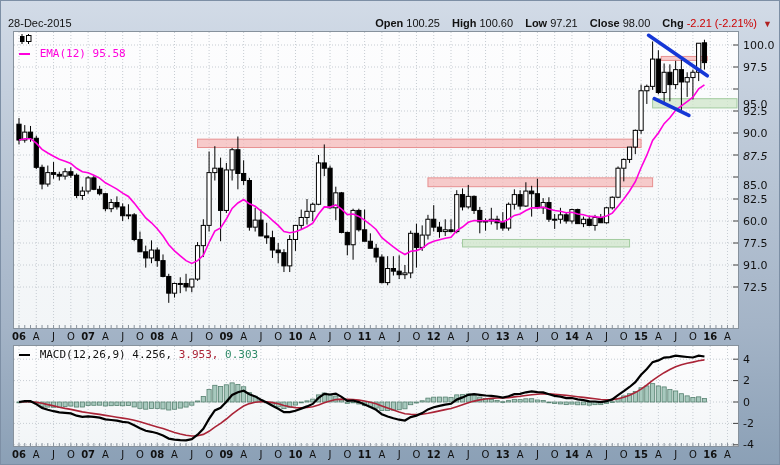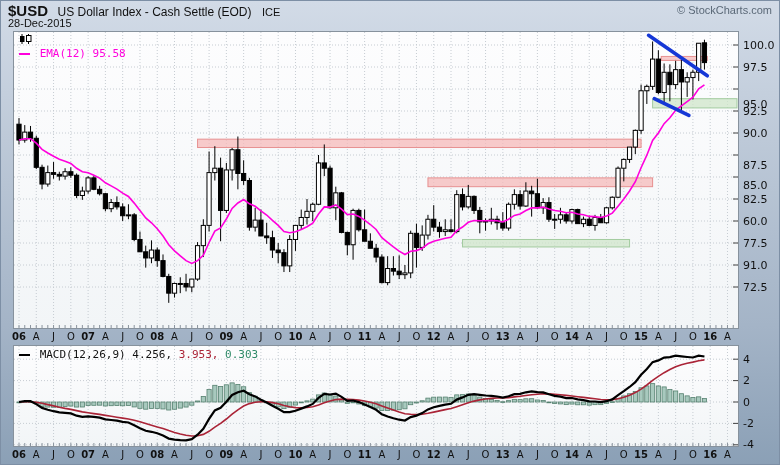--- a/index.html
+++ b/index.html
@@ -37,29 +37,31 @@
   #xaxis1{top:329px;}
   #xaxis2{top:447px;}
   #yaxis-main{top:30px;height:300px;}
   #yaxis-macd{top:344px;height:104px;}
 </style>
 </head>
 <body>
 
 <div id="stage">
 
-  <div class="hdr1">
-    <span class="sym">$USD</span>
-    <span class="ttl">US Dollar Index - Cash Settle (EOD)</span>
-    <span class="exch">ICE</span>
-    <span class="copy">© StockCharts.com</span>
-  </div>
 
   <div class="hdr2">
     <span class="date">28-Dec-2015</span>
+    <span class="quote">
+      <b>Open</b><span class="val">100.25</span>
+      <b>High</b><span class="val">100.60</span>
+      <b>Low</b><span class="val">97.21</span>
+      <b>Close</b><span class="val">98.00</span>
+      <b>Chg</b><span class="val neg">-2.21 (-2.21%)</span>
+      <span class="tri">▼</span>
+    </span>
   </div>
 
   <div class="plot" id="mainplot">
     <svg id="mainsvg" width="724" height="296">
         <line x1="5" y1="0" x2="5" y2="296" stroke="#c6ccd2" stroke-width="1" stroke-dasharray="1,2"></line>
         <line x1="22.28" y1="0" x2="22.28" y2="296" stroke="#c6ccd2" stroke-width="1" stroke-dasharray="1,2"></line>
         <line x1="39.56" y1="0" x2="39.56" y2="296" stroke="#c6ccd2" stroke-width="1" stroke-dasharray="1,2"></line>
         <line x1="56.839999999999996" y1="0" x2="56.839999999999996" y2="296" stroke="#c6ccd2" stroke-width="1" stroke-dasharray="1,2"></line>
         <line x1="74.12" y1="0" x2="74.12" y2="296" stroke="#c6ccd2" stroke-width="1" stroke-dasharray="1,2"></line>
         <line x1="91.39999999999999" y1="0" x2="91.39999999999999" y2="296" stroke="#c6ccd2" stroke-width="1" stroke-dasharray="1,2"></line>
@@ -510,21 +512,21 @@
       <span>EMA(12) 95.58</span>
     </div>
   </div>
 
   <div class="yaxis" id="yaxis-main">
       <div class="ylab" style="top: 7.5px;">100.0</div>
       <div class="ylab" style="top: 29.5px;">97.5</div>
       <div class="ylab" style="top: 67px;">95.0</div>
       <div class="ylab" style="top: 73.5px;">92.5</div>
       <div class="ylab" style="top: 95.5px;">90.0</div>
-      <div class="ylab" style="top: 128px;">87.5</div>
+      <div class="ylab" style="top: 119px; font-style: italic;">87.5</div>
       <div class="ylab" style="top: 148px;">85.0</div>
       <div class="ylab" style="top: 161.5px;">82.5</div>
       <div class="ylab" style="top: 183.5px;">60.0</div>
       <div class="ylab" style="top: 205.5px;">77.5</div>
       <div class="ylab" style="top: 227.5px;">91.0</div>
       <div class="ylab" style="top: 249.5px;">72.5</div>
     </div>
   <div class="xaxis" id="xaxis1">
       <span class="yr" style="left: -4px;">06</span>
       <span style="left: 13.28px;">A</span>

